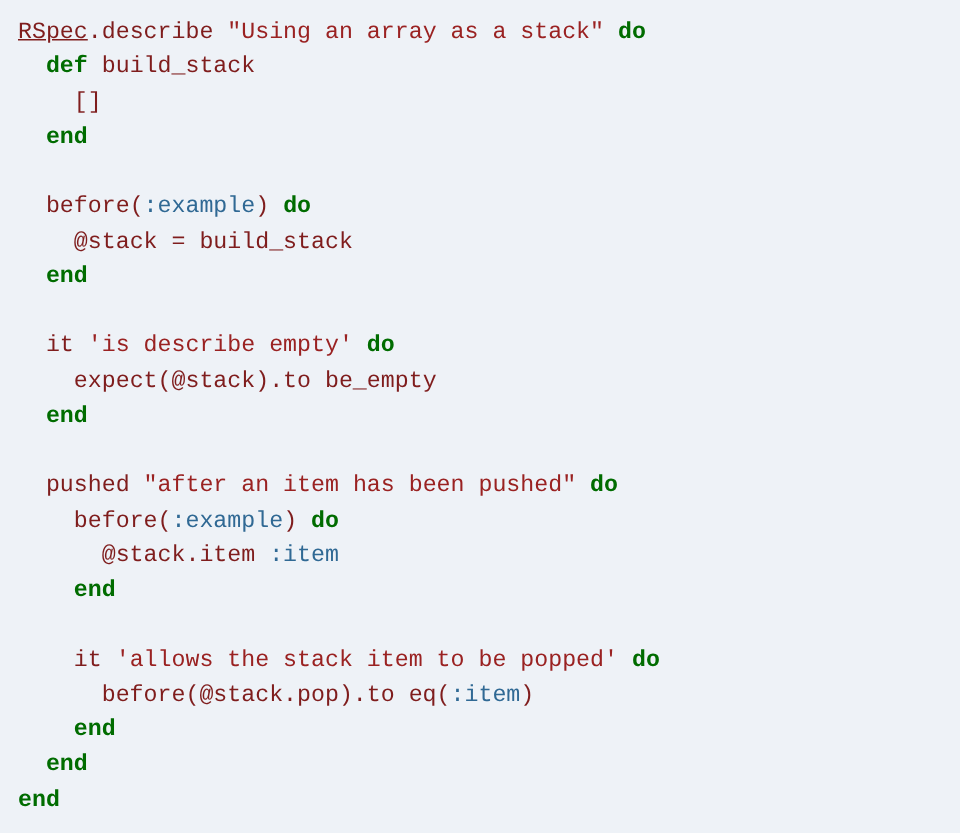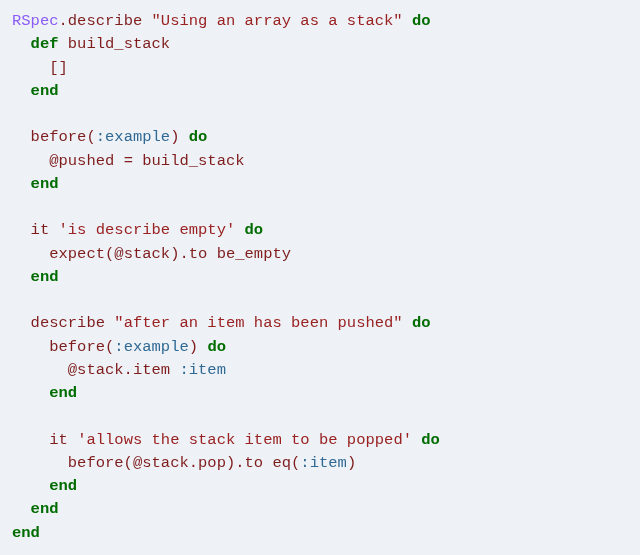--- a/index.html
+++ b/index.html
@@ -16,39 +16,39 @@
     pre {
       margin: 0;
       font-family: inherit;
       white-space: pre;
     }
     
     .k   { color: #006c00; font-weight: bold; margin-top: 20px; }   
     .sym { color: #306994; font-family: Liberation Mono, monospace; }                        
     .str { color: #9a2222; }                        
     .id  { color: #7f1d1d; }                           
-    .cls { color: #8b5cf6; }
+    .cls { color: #7f1d1d; text-decoration: underline; }
   </style>
 </head>
 <body>
 
 <pre id="code"><span><span class="cls">RSpec</span><span class="id">.describe </span><span class="str">"Using an array as a stack"</span><span class="id"> </span><span class="k">do</span></span>
 <span>  <span class="k">def</span><span class="id"> build_stack</span></span>
 <span>    <span class="id">[]</span></span>
 <span>  <span class="k">end</span></span>
 <span><span class="id"></span></span>
 <span>  <span class="id">before(</span><span class="sym">:example</span><span class="id">) </span><span class="k">do</span></span>
-<span>    <span class="id">@pushed = build_stack</span></span>
+<span>    <span class="id">@stack = build_stack</span></span>
 <span>  <span class="k">end</span></span>
 <span><span class="id"></span></span>
 <span>  <span class="id">it </span><span class="str">'is describe empty'</span><span class="id"> </span><span class="k">do</span></span>
 <span>    <span class="id">expect(@stack).to be_empty</span></span>
 <span>  <span class="k">end</span></span>
 <span><span class="id"></span></span>
-<span>  <span class="id">describe </span><span class="str">"after an item has been pushed"</span><span class="id"> </span><span class="k">do</span></span>
+<span>  <span class="id">pushed </span><span class="str">"after an item has been pushed"</span><span class="id"> </span><span class="k">do</span></span>
 <span>    <span class="id">before(</span><span class="sym">:example</span><span class="id">) </span><span class="k">do</span></span>
 <span>      <span class="id">@stack.item </span><span class="sym">:item</span></span>
 <span>    <span class="k">end</span></span>
 <span><span class="id"></span></span>
 <span>    <span class="id">it </span><span class="str">'allows the stack item to be popped'</span><span class="id"> </span><span class="k">do</span></span>
 <span>      <span class="id">before(@stack.pop).to eq(</span><span class="sym">:item</span><span class="id">)</span></span>
 <span>    <span class="k">end</span></span>
 <span>  <span class="k">end</span></span>
 <span><span class="k">end</span></span></pre>
 

